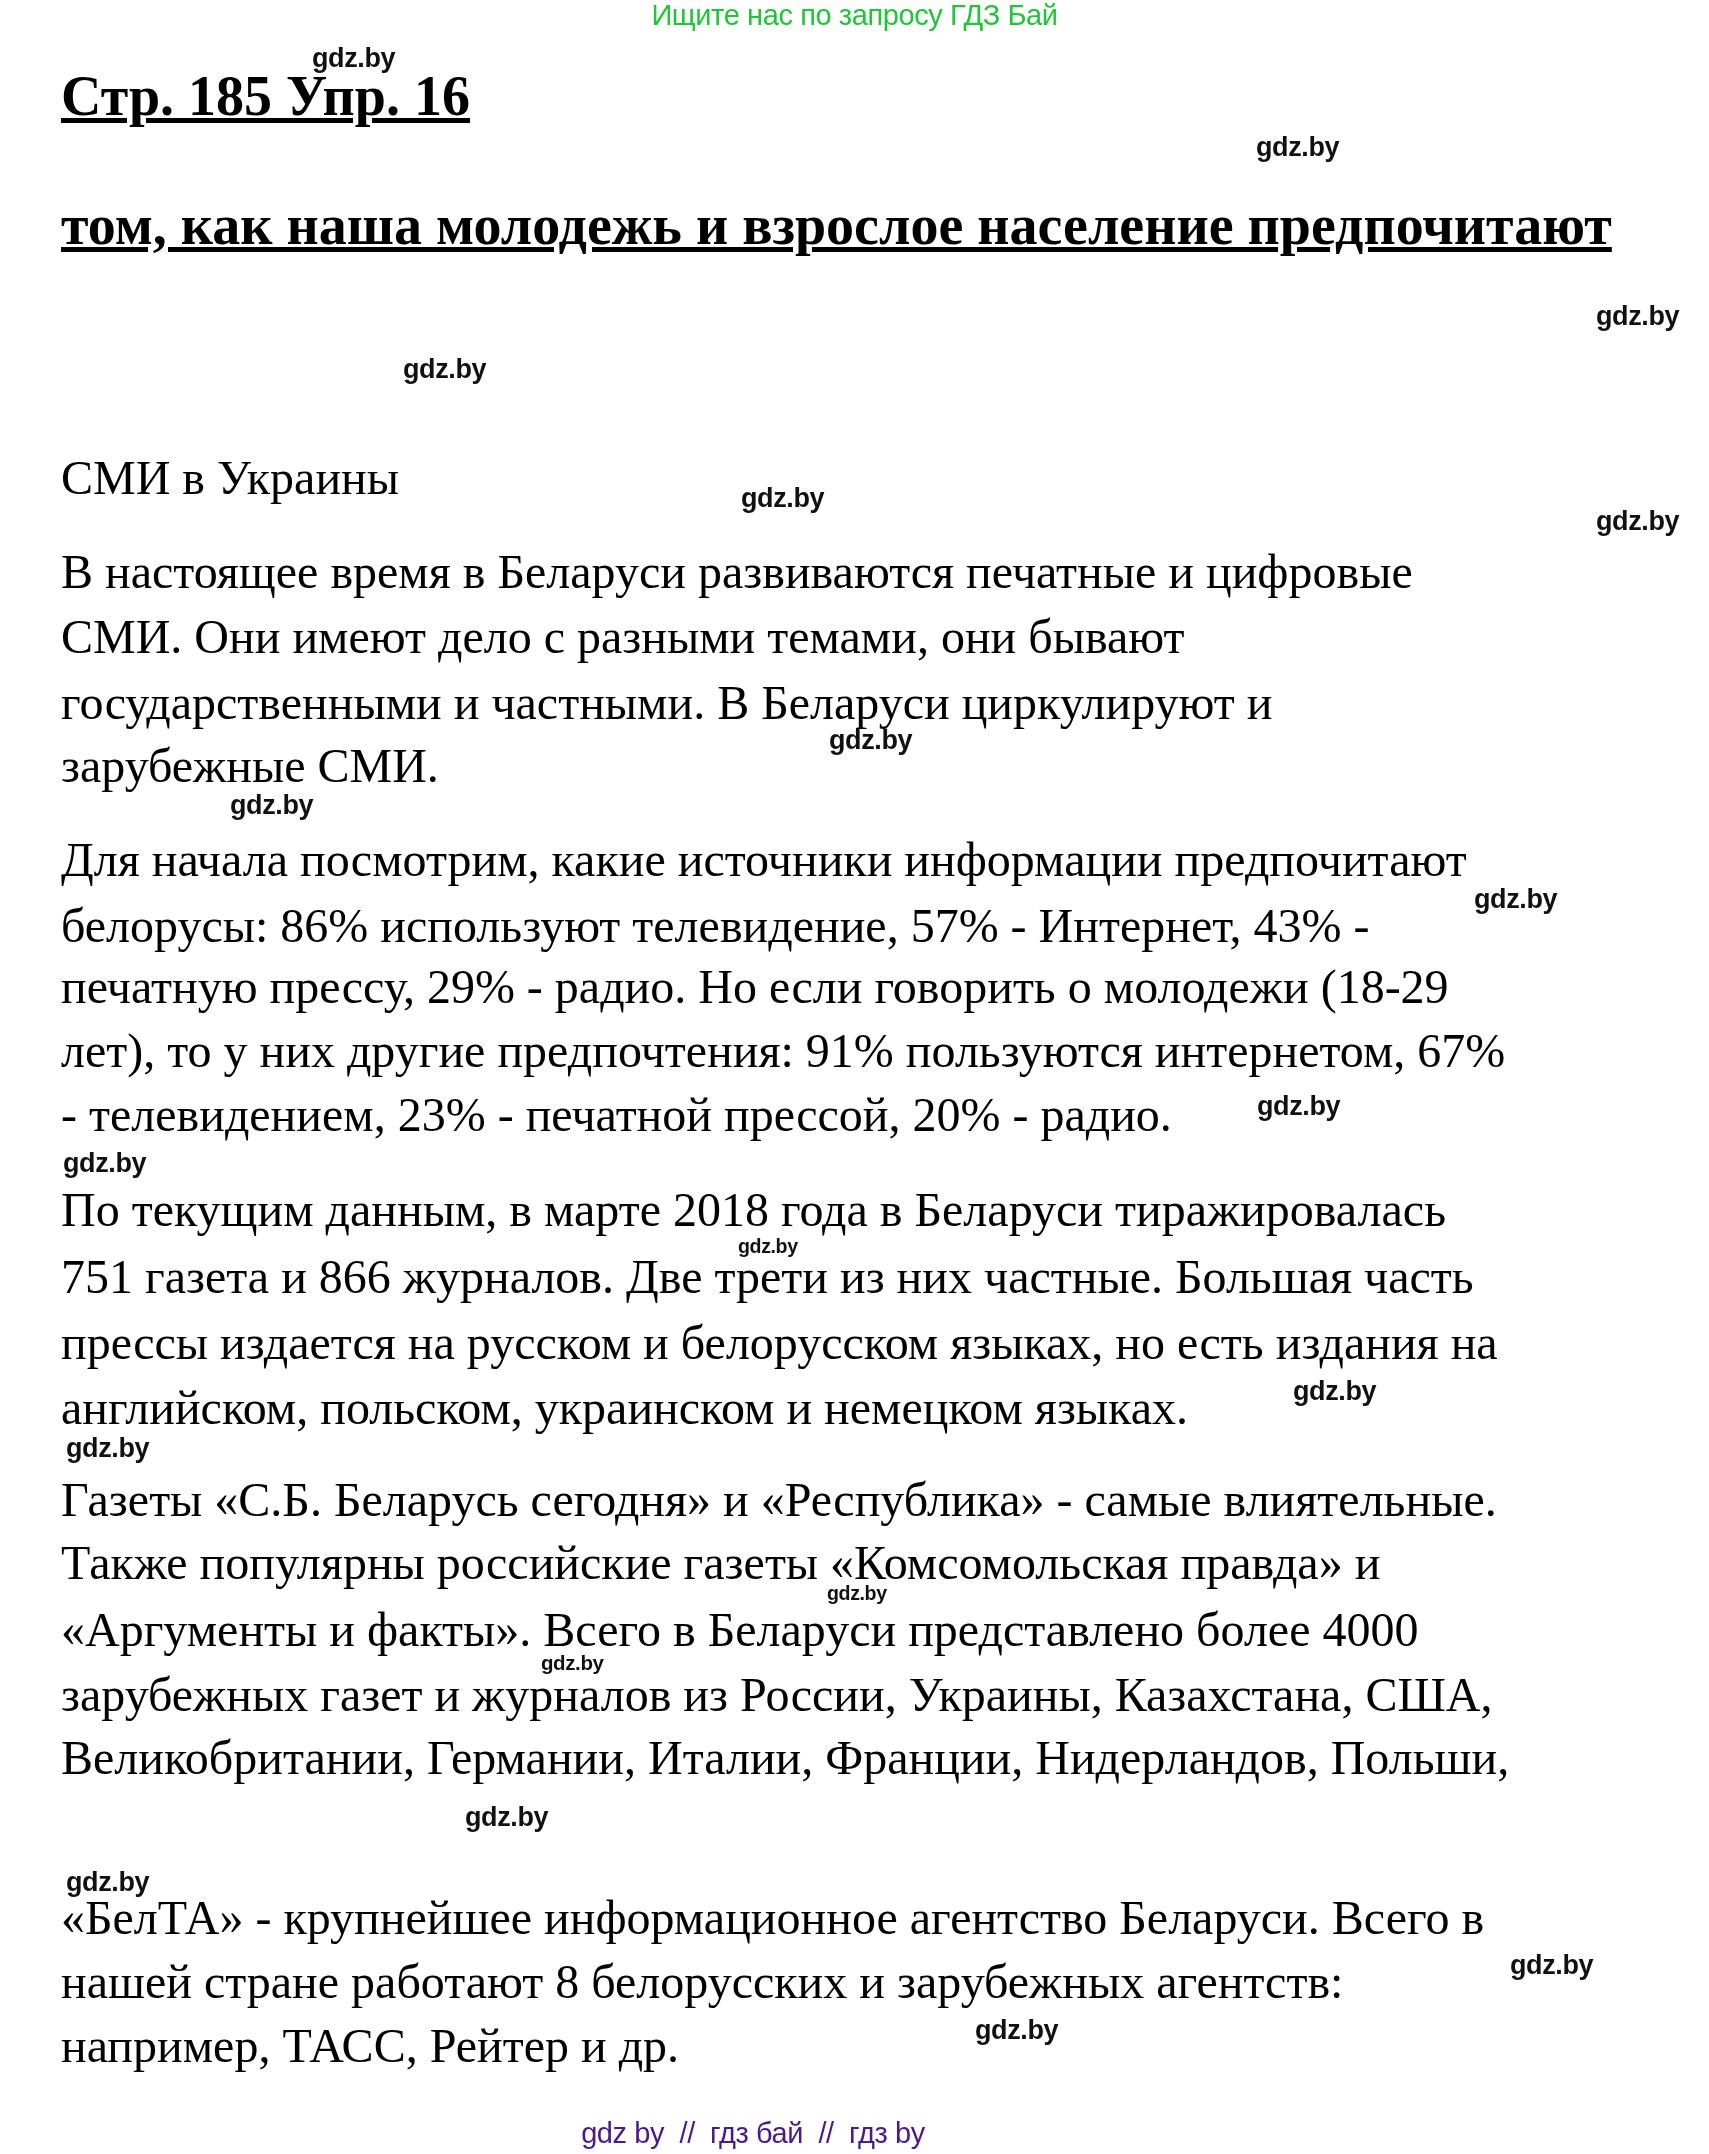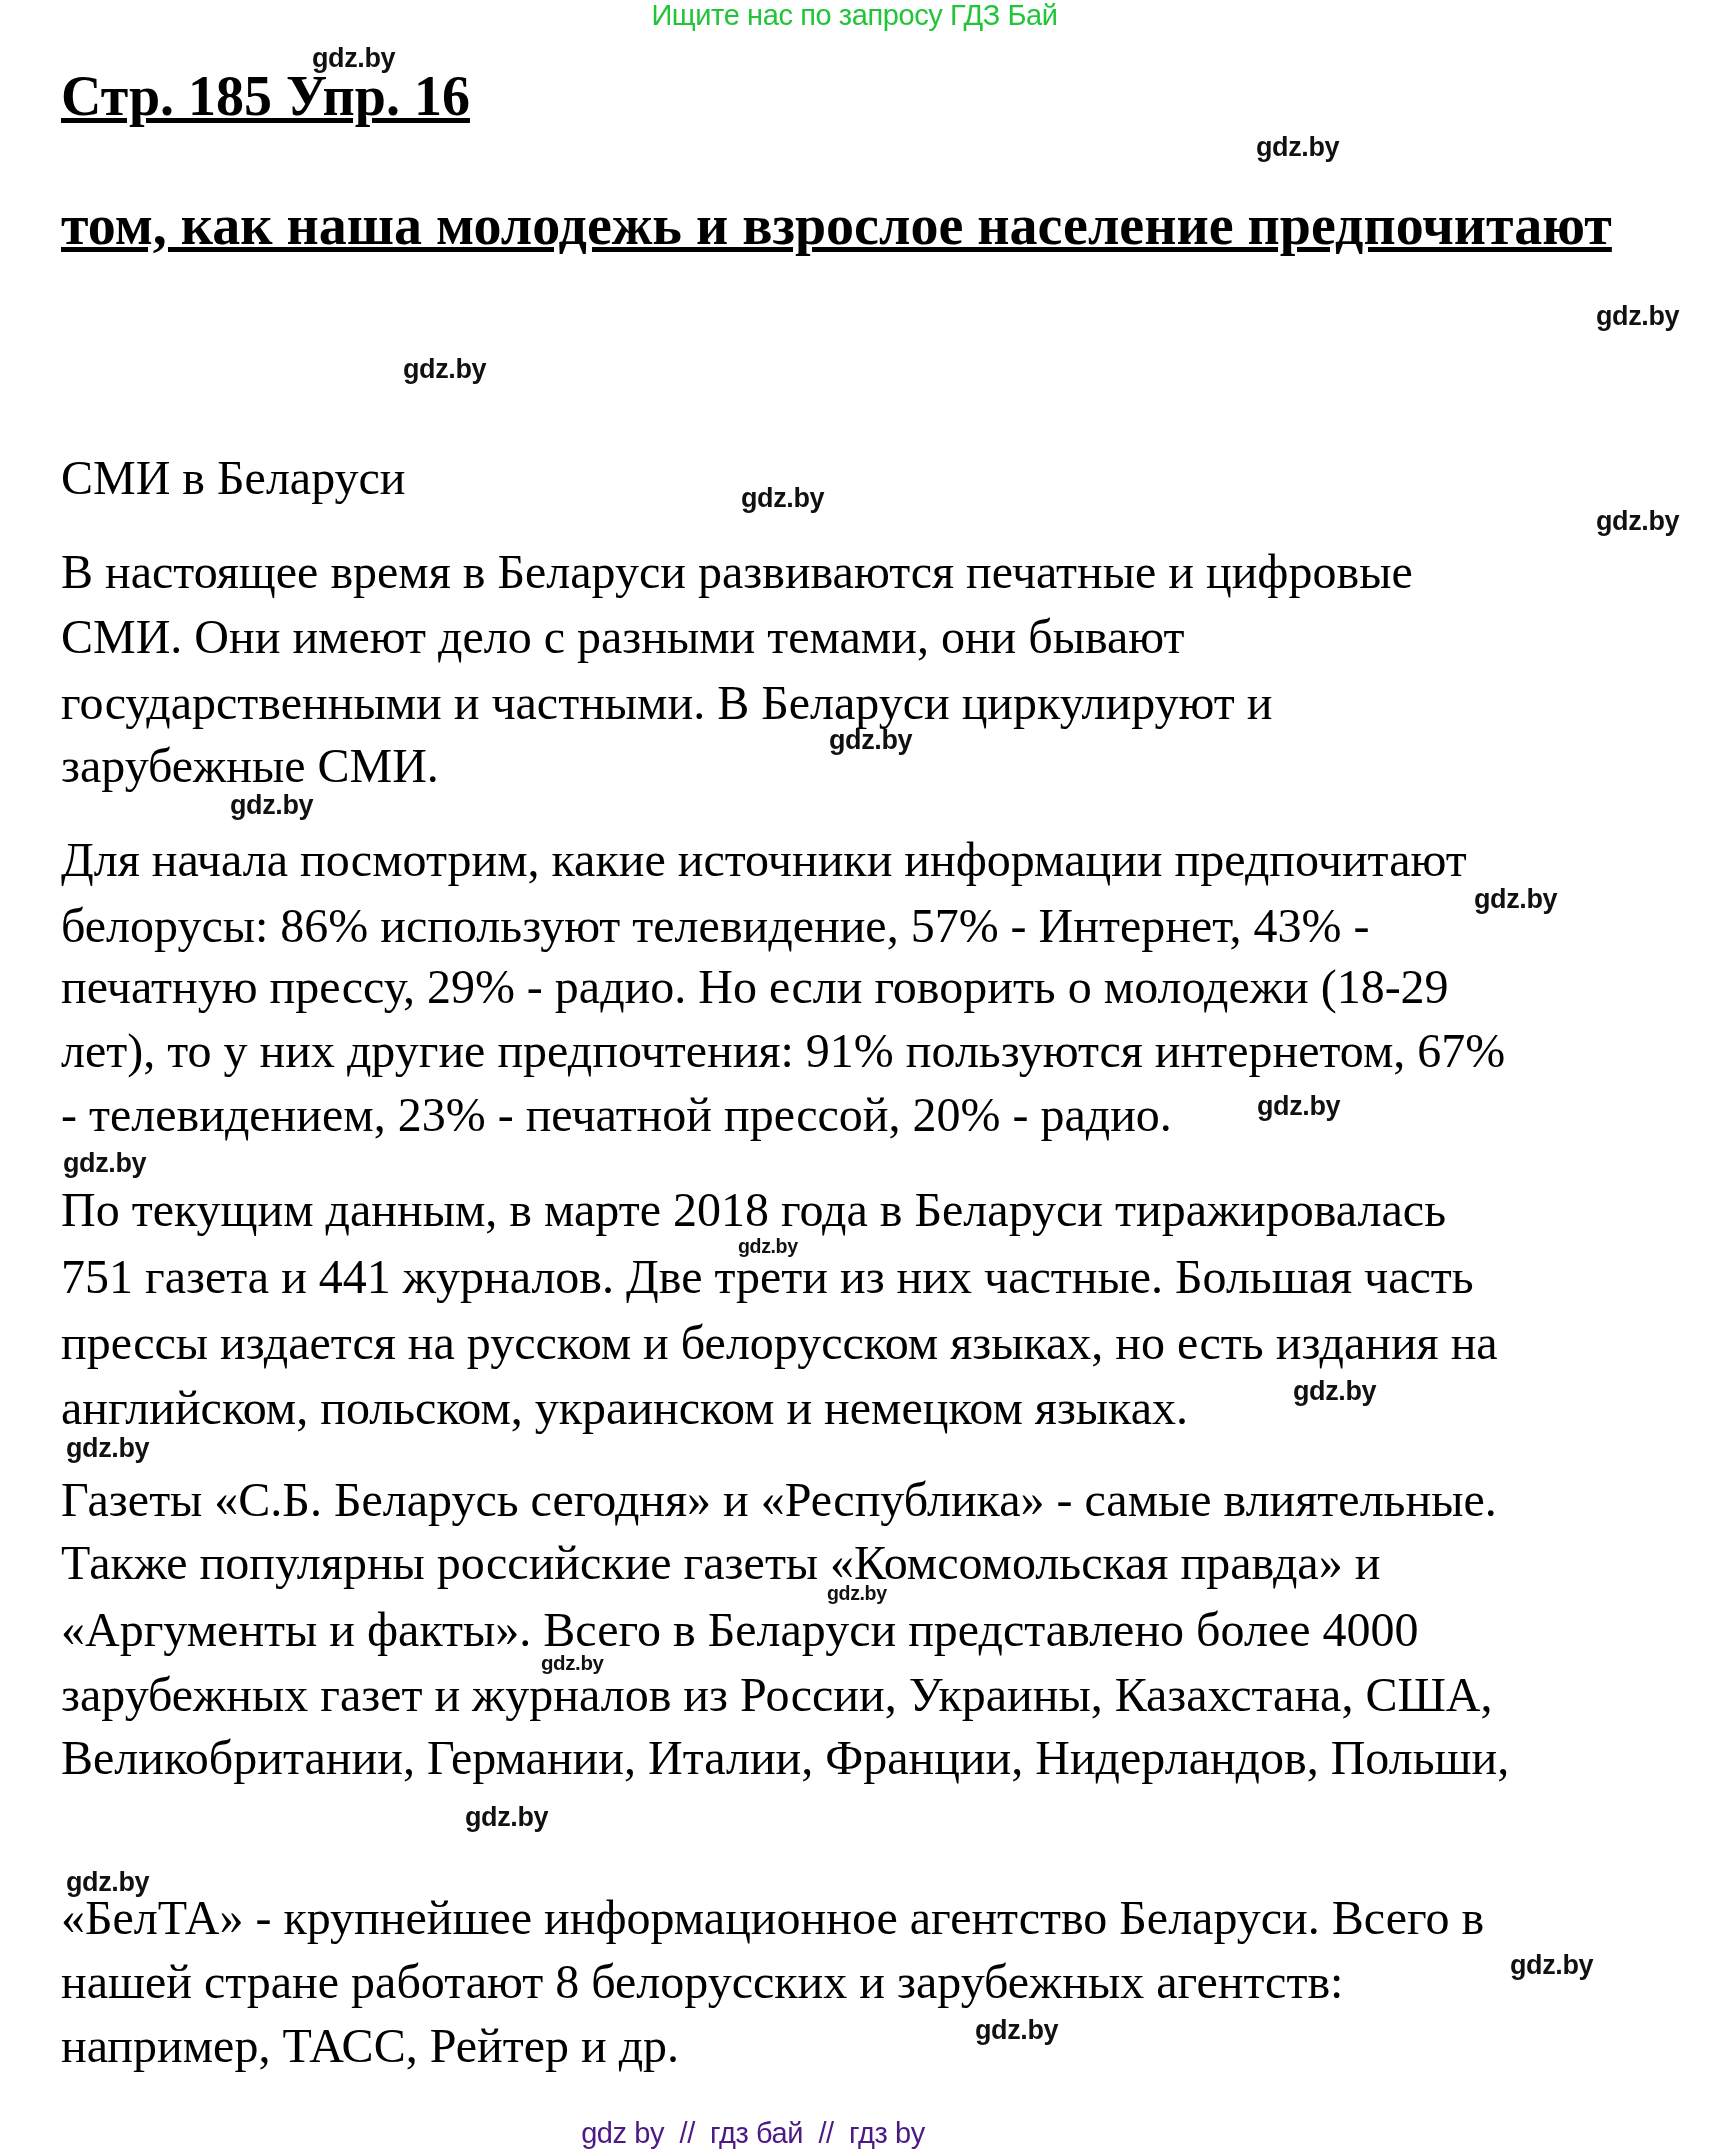--- a/index.html
+++ b/index.html
@@ -31,35 +31,35 @@
 </head>
 <body>
 
 <div class="page">
 
   <div class="banner">Ищите нас по запросу ГДЗ Бай</div>
 
   <div class="line head-line" style="top:71px">Стр. 185 Упр. 16</div>
   <div class="line head-line" style="top:200px">том, как наша молодежь и взрослое население предпочитают</div>
 
-  <div class="line body-line" style="top:454px">СМИ в Беларуси</div>
+  <div class="line body-line" style="top:454px">СМИ в Украины</div>
 
   <div class="line body-line" style="top:548px">В настоящее время в Беларуси развиваются печатные и цифровые</div>
   <div class="line body-line" style="top:613px">СМИ. Они имеют дело с разными темами, они бывают</div>
   <div class="line body-line" style="top:679px">государственными и частными. В Беларуси циркулируют и</div>
   <div class="line body-line" style="top:742px">зарубежные СМИ.</div>
 
   <div class="line body-line" style="top:836px">Для начала посмотрим, какие источники информации предпочитают</div>
   <div class="line body-line" style="top:902px">белорусы: 86% используют телевидение, 57% - Интернет, 43% -</div>
   <div class="line body-line" style="top:963px">печатную прессу, 29% - радио. Но если говорить о молодежи (18-29</div>
   <div class="line body-line" style="top:1027px">лет), то у них другие предпочтения: 91% пользуются интернетом, 67%</div>
   <div class="line body-line" style="top:1091px">- телевидением, 23% - печатной прессой, 20% - радио.</div>
 
   <div class="line body-line" style="top:1186px">По текущим данным, в марте 2018 года в Беларуси тиражировалась</div>
-  <div class="line body-line" style="top:1253px">751 газета и 441 журналов. Две трети из них частные. Большая часть</div>
+  <div class="line body-line" style="top:1253px">751 газета и 866 журналов. Две трети из них частные. Большая часть</div>
   <div class="line body-line" style="top:1319px">прессы издается на русском и белорусском языках, но есть издания на</div>
   <div class="line body-line" style="top:1384px">английском, польском, украинском и немецком языках.</div>
 
   <div class="line body-line" style="top:1476px">Газеты «С.Б. Беларусь сегодня» и «Республика» - самые влиятельные.</div>
   <div class="line body-line" style="top:1539px">Также популярны российские газеты «Комсомольская правда» и</div>
   <div class="line body-line" style="top:1606px">«Аргументы и факты». Всего в Беларуси представлено более 4000</div>
   <div class="line body-line" style="top:1671px">зарубежных газет и журналов из России, Украины, Казахстана, США,</div>
   <div class="line body-line" style="top:1734px">Великобритании, Германии, Италии, Франции, Нидерландов, Польши,</div>
 
   <div class="line body-line" style="top:1894px">«БелТА» - крупнейшее информационное агентство Беларуси. Всего в</div>

